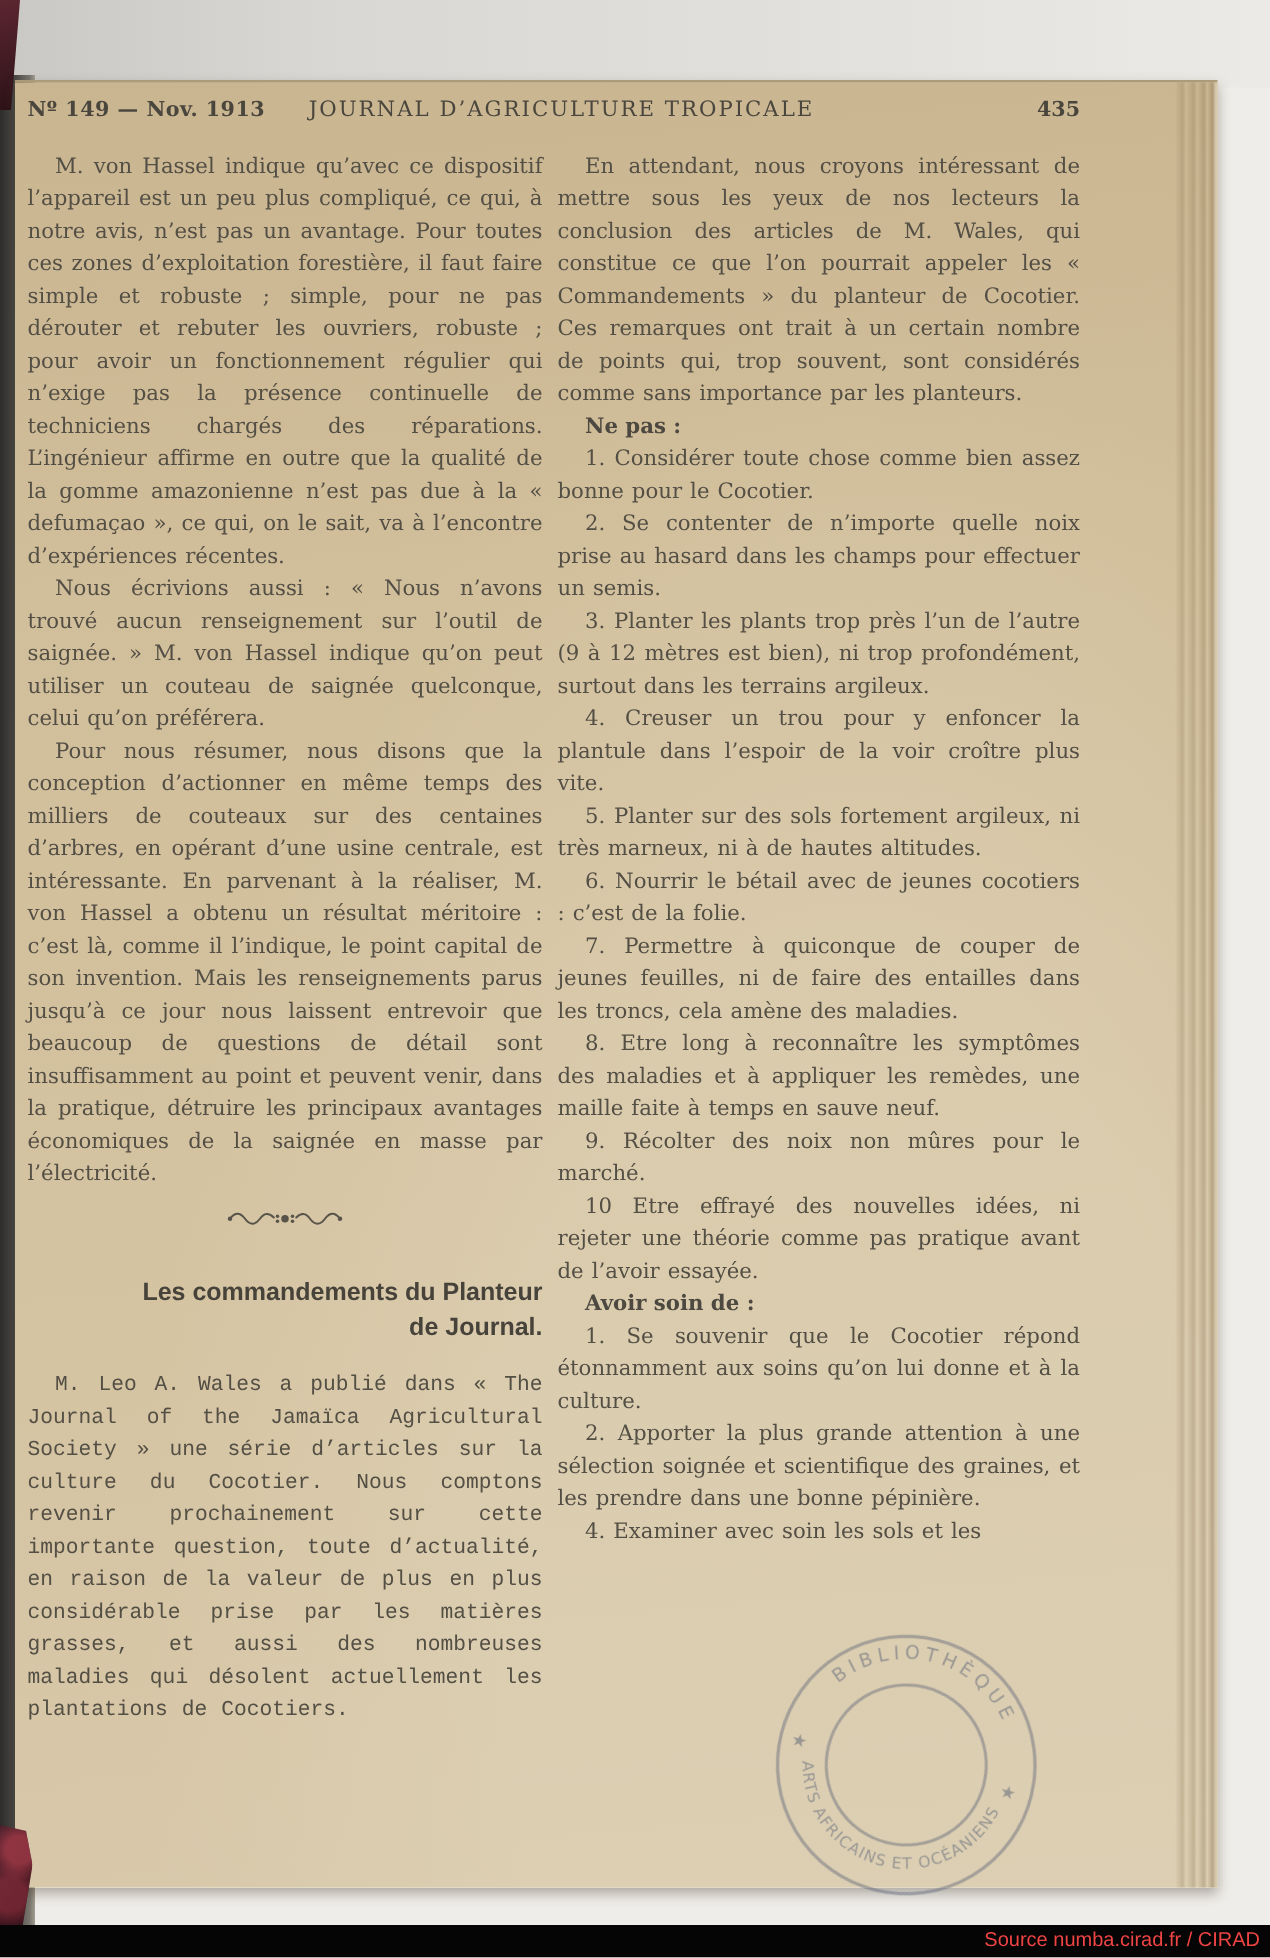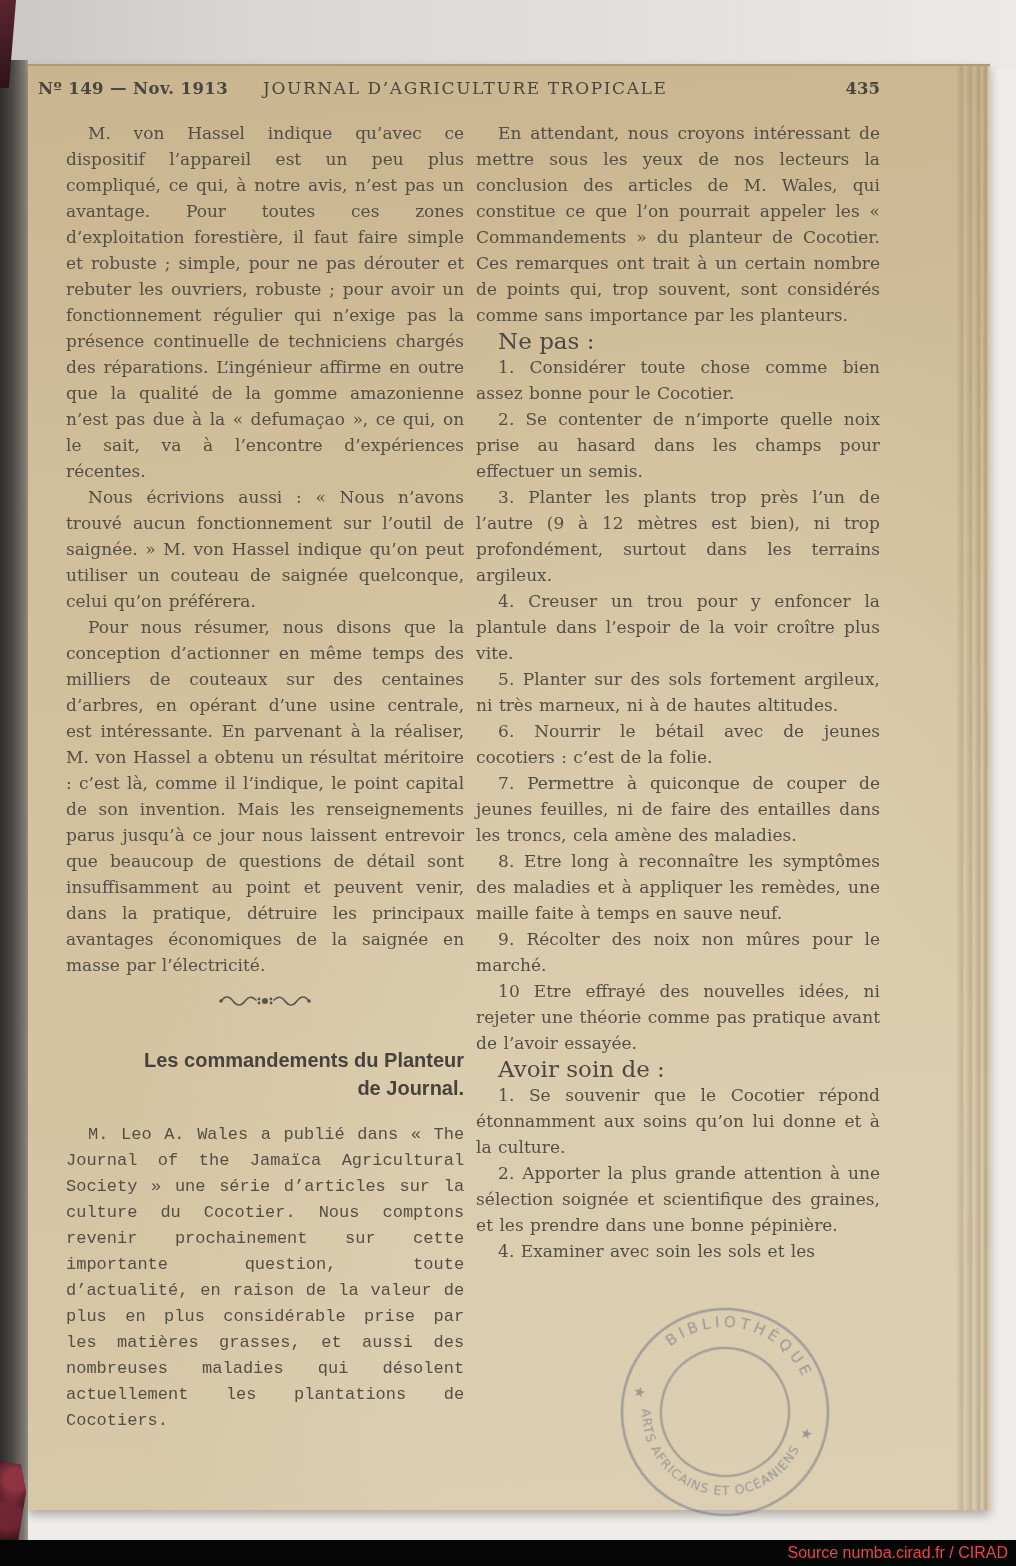--- a/index.html
+++ b/index.html
@@ -11,43 +11,43 @@
     background:linear-gradient(90deg,#2e2d2b 0%,#4c4a47 45%,#7b776f 85%,#a39d90 100%);}
   .binding-top{position:absolute;left:0;top:0;width:16px;height:88px;
     background:linear-gradient(160deg,#5c2630 0%,#3f1a22 60%,#2b1217 100%);
     clip-path:polygon(0 0,100% 0,55% 100%,0 100%);}
   .binding-bottom{position:absolute;left:0;top:1460px;width:26px;height:80px;
     background:
       radial-gradient(circle at 60% 25%,rgba(170,60,75,.75) 0 18%,rgba(0,0,0,0) 40%),
       radial-gradient(circle at 30% 70%,rgba(150,50,66,.6) 0 22%,rgba(0,0,0,0) 45%),
       linear-gradient(120deg,#45202a 0%,#331219 70%);
     clip-path:polygon(0 0,80% 6%,100% 40%,70% 100%,0 100%);}
-  .paper{position:absolute;left:28px;top:64px;width:962px;height:1444px;
+  .paper{position:absolute;left:12px;top:64px;width:962px;height:1444px;
     background:
       radial-gradient(ellipse at 70% 85%,rgba(224,212,186,.5) 0 30%,rgba(0,0,0,0) 60%),
       linear-gradient(175deg,#c9b590 0%,#d1be9a 28%,#d5c4a2 68%,#d8c9ab 100%);
     border-top:2px solid #ad9a76;
     box-shadow:0 5px 9px rgba(60,50,35,.35);}
   .page-edges{position:absolute;right:0;top:0;width:34px;height:100%;
     background:linear-gradient(90deg,
       rgba(0,0,0,0) 0%,rgba(134,112,78,.28) 18%,rgba(0,0,0,0) 26%,
       rgba(134,112,78,.30) 44%,rgba(0,0,0,0) 52%,
       rgba(134,112,78,.34) 68%,rgba(0,0,0,0) 76%,
       rgba(134,112,78,.42) 88%,rgba(214,201,173,1) 96%);}
   .content{position:absolute;left:10px;top:12px;width:842px;color:#534e44;}
   .hdr{display:flex;align-items:baseline;font-size:16.5px;color:#4a463d;}
   .hdr .issue{width:225px;letter-spacing:.4px;font-weight:600;}
   .hdr .jtitle{flex:1;text-align:left;font-weight:400;letter-spacing:1.6px;font-size:17px;}
   .hdr .pnum{width:60px;text-align:right;font-weight:600;}
-  .cols{display:flex;gap:12px;margin-top:22px;margin-left:28px;}
+  .cols{display:flex;gap:12px;margin-top:22px;}
   .col-l{width:412px;}
   .col-r{width:418px;}
   .para{margin:0;font-size:17px;line-height:26px;text-align:justify;text-indent:22px;
     color:#544f45;word-spacing:1px;}
-  .subhead{margin:0;font-size:23px;line-height:26px;text-indent:22px;font-weight:400;color:#4d4840;}
+  .subhead{margin:0;font-size:17px;line-height:26px;text-indent:22px;font-weight:700;color:#4d4840;}
   .sig{margin:8px 96px 0 0;text-align:right;font-size:19px;letter-spacing:3px;color:#4d4840;}
   .orn{display:block;margin:14px auto 0 auto;}
   .sect{margin:36px 0 0 0;text-align:right;font-family:"Liberation Sans",sans-serif;
     font-weight:700;font-size:20px;line-height:28px;color:#47433b;}
   .sect + .para{margin-top:20px;font-family:Liberation Mono, monospace;}
   .stamp{position:absolute;left:605px;top:1292px;opacity:.8;filter:blur(.5px);
     transform:rotate(14deg);}
   .footer{position:absolute;left:0;bottom:0;width:1016px;height:26px;background:#050505;}
   .footer span{position:absolute;right:8px;top:0;line-height:26px;
     font-family:"Liberation Sans",sans-serif;font-size:16px;color:#ef4444;}
@@ -67,21 +67,21 @@
       <div class="hdr">
         <span class="issue">Nº 149 — Nov. 1913</span>
         <span class="jtitle">JOURNAL D’AGRICULTURE TROPICALE</span>
         <span class="pnum">435</span>
       </div>
 
       <div class="cols">
         <div class="col-l">
           <div>
               <p class="para">M. von Hassel indique qu’avec ce dispositif l’appareil est un peu plus compliqué, ce qui, à notre avis, n’est pas un avantage. Pour toutes ces zones d’exploitation forestière, il faut faire simple et robuste ; simple, pour ne pas dérouter et rebuter les ouvriers, robuste ; pour avoir un fonctionnement régulier qui n’exige pas la présence continuelle de techniciens chargés des réparations. L’ingénieur affirme en outre que la qualité de la gomme amazonienne n’est pas due à la « defumaçao », ce qui, on le sait, va à l’encontre d’expériences récentes.</p>
-              <p class="para">Nous écrivions aussi : « Nous n’avons trouvé aucun fonctionnement sur l’outil de saignée. » M. von Hassel indique qu’on peut utiliser un couteau de saignée quelconque, celui qu’on préférera.</p>
+              <p class="para">Nous écrivions aussi : « Nous n’avons trouvé aucun renseignement sur l’outil de saignée. » M. von Hassel indique qu’on peut utiliser un couteau de saignée quelconque, celui qu’on préférera.</p>
               <p class="para">Pour nous résumer, nous disons que la conception d’actionner en même temps des milliers de couteaux sur des centaines d’arbres, en opérant d’une usine centrale, est intéressante. En parvenant à la réaliser, M. von Hassel a obtenu un résultat méritoire : c’est là, comme il l’indique, le point capital de son invention. Mais les renseignements parus jusqu’à ce jour nous laissent entrevoir que beaucoup de questions de détail sont insuffisamment au point et peuvent venir, dans la pratique, détruire les principaux avantages économiques de la saignée en masse par l’électricité.</p>
             </div>
 
           <svg class="orn" width="96" height="18" viewBox="0 0 96 18">
             <g stroke="#58544a" stroke-width="1.6" fill="none" stroke-linecap="round">
               <path d="M4 9 q6 -8 12 0 q6 8 12 0 q5 -7 11 -1"></path>
               <path d="M92 9 q-6 -8 -12 0 q-6 8 -12 0 q-5 -7 -11 -1"></path>
             </g>
             <g fill="#58544a">
               <circle cx="4" cy="9" r="1.8"></circle>

